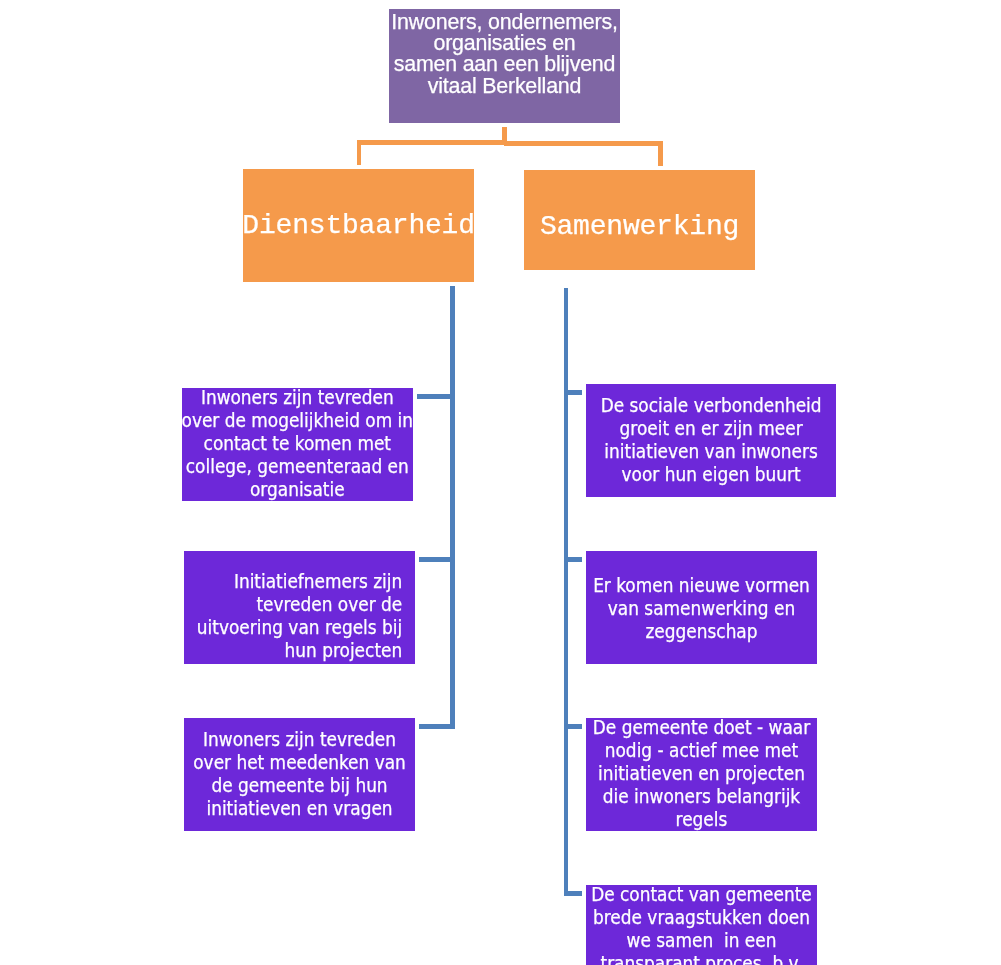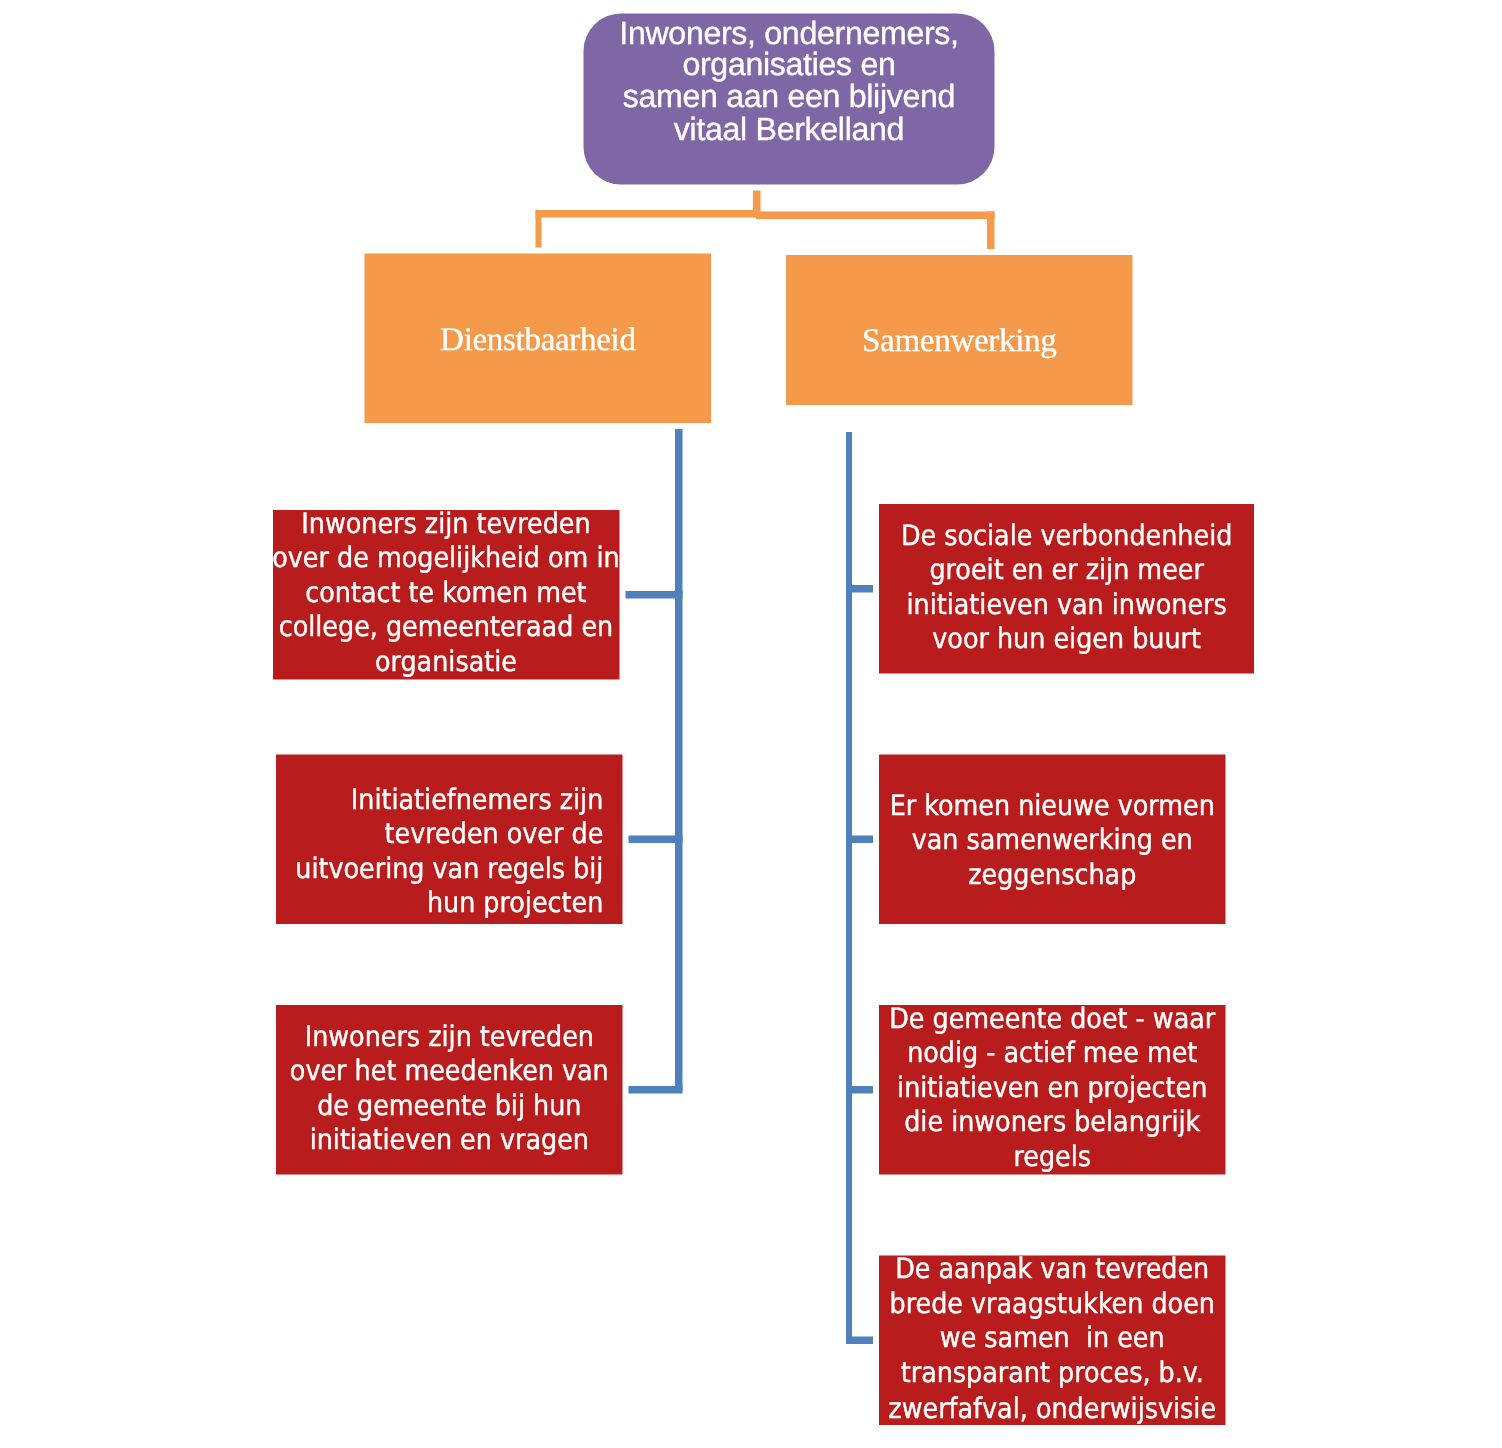--- a/index.html
+++ b/index.html
@@ -8,35 +8,35 @@
 
   .node{position:absolute;box-sizing:border-box;color:#ffffff;}
   .node .txt{-webkit-text-stroke:0.25px #ffffff;}
   .node .txt{position:absolute;left:50%;transform:translateX(-50%) translateZ(0);white-space:nowrap;text-align:center;}
   .node .txt div{white-space:pre;}
 
   .root-node{background:#7f66a4;}
   .root-node .txt{font-family:"Liberation Sans",sans-serif;font-size:21.4px;letter-spacing:-0.2px;line-height:21.43px;}
 
   .branch-node{background:#f59a4b;}
-  .branch-node .txt{font-family:Liberation Serif, serif;font-size:22px;letter-spacing:-0.2px;line-height:21.43px;}
+  .branch-node .txt{font-family:Liberation Mono, monospace;font-size:28px;letter-spacing:-0.2px;line-height:21.43px;}
 
-  .leaf-node{background:#b91c1c;}
+  .leaf-node{background:#6d28d9;margin-top:48px;}
   .leaf-node .txt{font-family:"DejaVu Sans",sans-serif;font-stretch:condensed;font-size:18.85px;line-height:23.05px;}
 
   .conn{position:absolute;}
   .conn.orange{background:#f59a4b;}
   .conn.blue{background:#4e80bb;}
 </style>
 </head>
 <body>
 
 <div id="canvas">
 
-  <div class="node root-node" style="left:389px;top:8.7px;width:274px;height:114px;border-radius:25px;">
+  <div class="node root-node" style="left:389px;top:8.7px;width:231px;height:114px;">
     <div class="txt" style="top:2.9px;">
       <div>Inwoners, ondernemers,</div>
       <div>organisaties en</div>
       <div>samen aan een blijvend</div>
       <div>vitaal Berkelland</div>
     </div>
   </div>
 
   <div class="conn orange" style="left:502.2px;top:126.9px;width:4.8px;height:18.0px;"></div>
   <div class="conn orange" style="left:356.8px;top:139.8px;width:147.2px;height:5.1px;"></div>
@@ -117,21 +117,21 @@
       <div>De gemeente doet - waar</div>
       <div>nodig - actief mee met</div>
       <div>initiatieven en projecten</div>
       <div>die inwoners belangrijk</div>
       <div>regels</div>
     </div>
   </div>
 
   <div class="node leaf-node" style="left:586.1px;top:836.9px;width:230.8px;height:113.0px;">
     <div class="txt" style="top:-1.55px;">
-      <div>De aanpak van tevreden</div>
+      <div>De contact van gemeente</div>
       <div>brede vraagstukken doen</div>
       <div>we samen  in een</div>
       <div>transparant proces, b.v.</div>
       <div>zwerfafval, onderwijsvisie</div>
     </div>
   </div>
 
 </div>
 
 </body></html>

